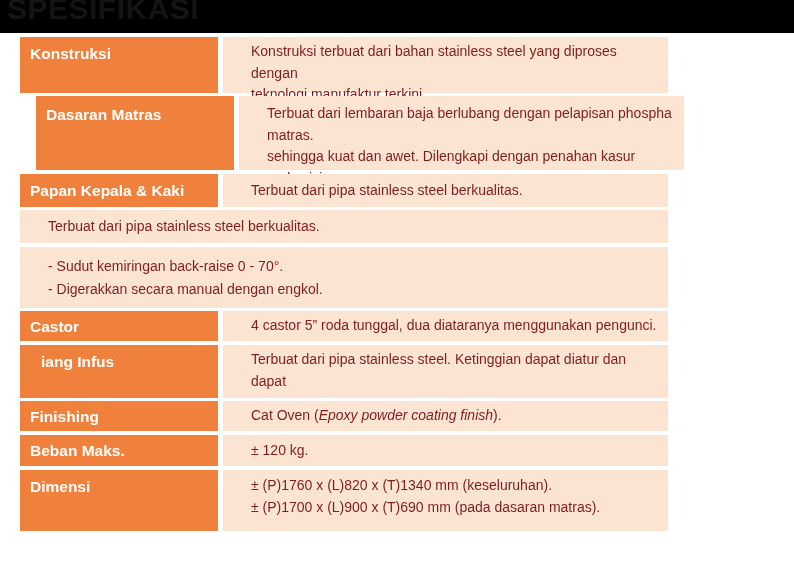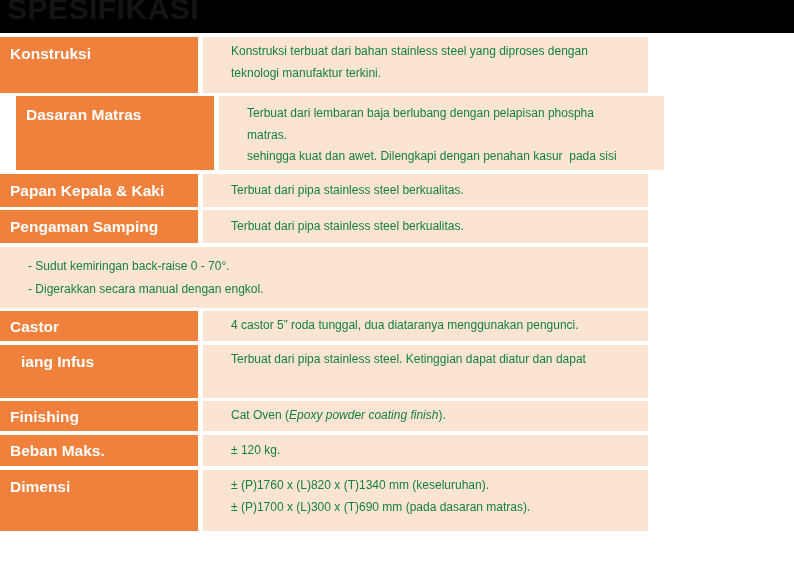--- a/index.html
+++ b/index.html
@@ -17,32 +17,32 @@
     margin-bottom:4px;
   }
   .header .title{
     color:#141414;font-size:30px;font-weight:bold;
     letter-spacing:0.5px;line-height:30px;
     margin-top:-6px;padding-left:7px;
     white-space:nowrap;
   }
 
   
-  .row{display:flex;width:648px;}
+  .row{display:flex;width:648px;padding-left:20px;}
   .cell{display:flex;flex-direction:column;justify-content:center;box-sizing:border-box;}
   .label{
     width:198px;min-width:198px;background:#F0813C;
     margin-right:5px;padding-left:10px;padding-right:4px;
   }
   .ltext{
     color:#ffffff;font-weight:bold;font-size:15.5px;line-height:19px;
   }
   .value{flex:1;background:#FCE4D3;padding-left:28px;padding-right:10px;}
   .vtext{
-    color:#15803d;font-size:12px;line-height:21.5px;
+    color:#7f1d1d;font-size:14px;line-height:21.5px;
     white-space:pre-wrap;
   }
   .vtext em{font-style:italic;}
 
   
   .v-top .cell{justify-content:flex-start;}
   .v-top .label{padding-top:7px;}
   .v-top .value{padding-top:4px;}
   .r2.v-top .label{padding-top:9px;}
   .r2.v-top .value{padding-top:7px;}
@@ -96,23 +96,20 @@
     <div class="row r3 gap3">
       <div class="cell label">
         <span class="ltext">Papan Kepala &amp; Kaki</span>
       </div>
       <div class="cell value">
         <div class="vtext">Terbuat dari pipa stainless steel berkualitas.</div>
       </div>
     </div>
 
     <div class="row r4 gap4">
-      <div class="cell label">
-        <span class="ltext">Pengaman Samping</span>
-      </div>
       <div class="cell value">
         <div class="vtext">Terbuat dari pipa stainless steel berkualitas.</div>
       </div>
     </div>
 
     <div class="row r5 gap3">
       <div class="cell value">
         <div class="vtext">- Sudut kemiringan back-raise 0 - 70°.</div>
         <div class="vtext">- Digerakkan secara manual dengan engkol.</div>
       </div>
@@ -154,18 +151,18 @@
       </div>
     </div>
 
 
     <div class="row r11 v-top">
       <div class="cell label">
         <span class="ltext">Dimensi</span>
       </div>
       <div class="cell value">
         <div class="vtext">± (P)1760 x (L)820 x (T)1340 mm (keseluruhan).</div>
-        <div class="vtext">± (P)1700 x (L)300 x (T)690 mm (pada dasaran matras).</div>
+        <div class="vtext">± (P)1700 x (L)900 x (T)690 mm (pada dasaran matras).</div>
       </div>
     </div>
 
   </div>
 </div>
 
 </body></html>

